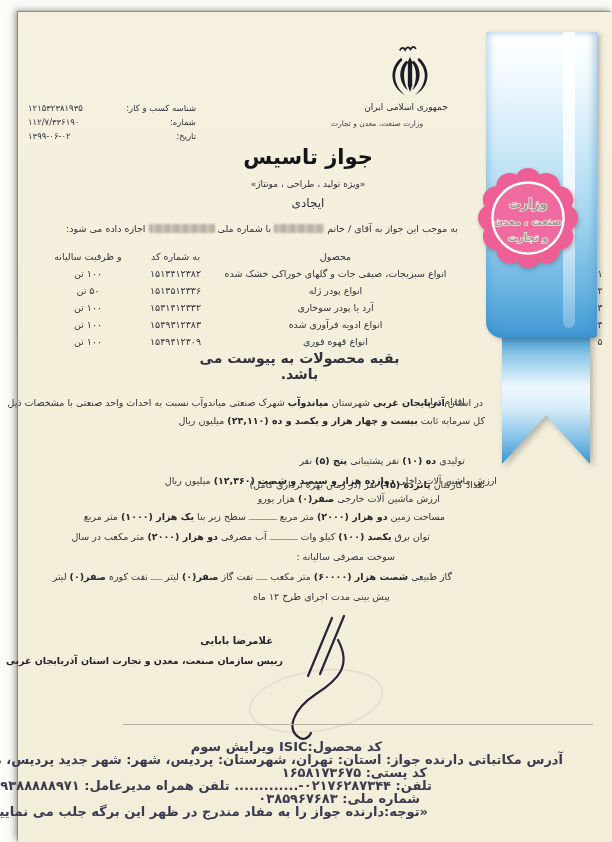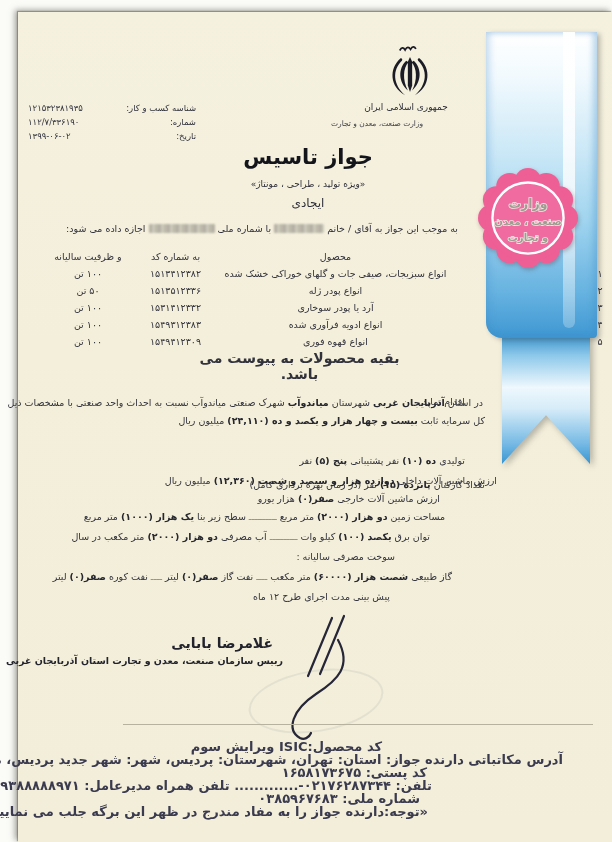--- a/index.html
+++ b/index.html
@@ -35,21 +35,21 @@
   .para1{top:363px;right:129px;margin-top:22px;}
   .para2{top:384px;right:147px;}
   #L0{top:403px;right:127px;} #L1{top:423px;right:127px;margin-top:44px;} #L2{top:443px;right:147px;}
   #L3{top:463px;right:115px;} #L4{top:481px;right:172px;} #L5{top:499px;right:167px;}
   #L6{top:519px;right:182px;margin-left:16px;} #L7{top:539px;right:217px;margin-left:28px;} #L8{top:559px;right:160px;}
   #L9{top:579px;right:222px;text-align:center;}
   .redact{display:inline-block;height:9px;border-radius:1px;vertical-align:-1px;opacity:.85;
           background:repeating-linear-gradient(90deg,#a9a59a 0 3px,#c6c2b5 3px 6px,#b3afa2 6px 9px);
           filter:blur(1.2px);}
   
-  .signame{top:623px;right:339px;font-size:14px;font-weight:bold;color:#23232e;}
+  .signame{top:623px;right:339px;font-size:10px;font-weight:bold;color:#23232e;}
   .sigtitle{top:643px;right:329px;font-size:9.5px;font-weight:bold;color:#23232e;}
   .sigscribble{left:258px;top:600px;}
   .faintstamp{position:absolute;left:230px;top:658px;width:132px;height:58px;border:2px solid rgba(140,145,160,.15);
               border-radius:50%;transform:rotate(-9deg);}
   .divider{position:absolute;top:712px;left:105px;width:470px;border-top:1px solid #b7b2a0;}
   
   .fline{font-size:13px;font-weight:bold;color:#3b3b4f;}
   .f0{top:727px;right:230px;} .f1{top:740px;right:49px;} .f2{top:753px;right:185px;}
   .f3{top:766px;right:180px;} .f4{top:779px;right:192px;} .f5{top:792px;right:184px;}
   

